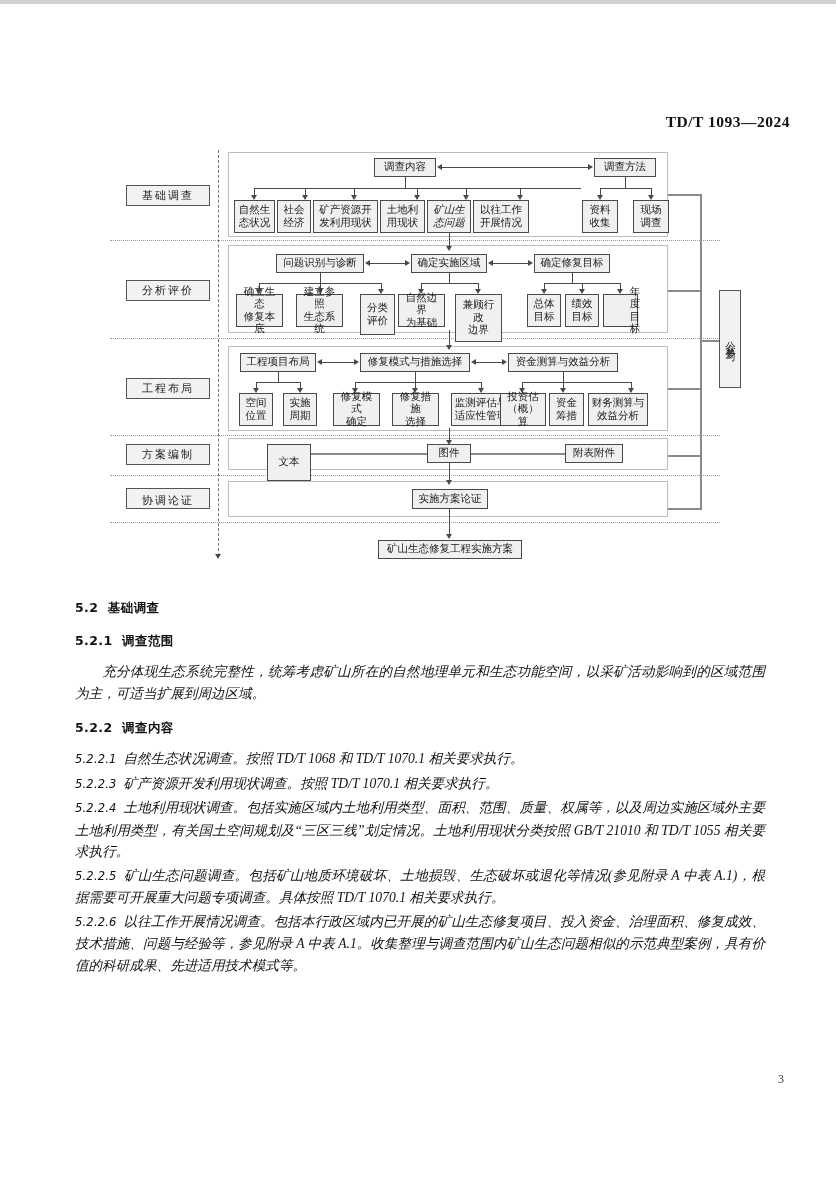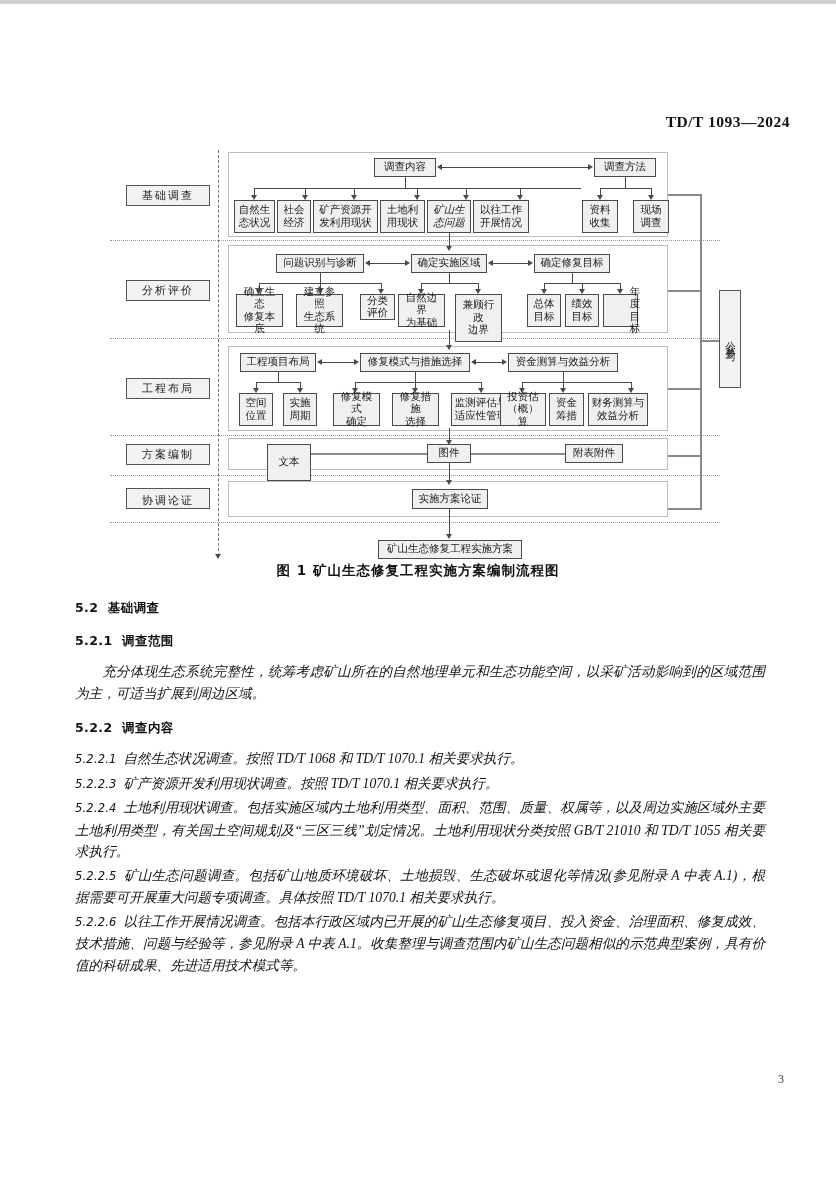--- a/index.html
+++ b/index.html
@@ -289,21 +289,21 @@
     <div class="arrow-d" style="left:256px; top:139px;"></div>
     <div class="ln ln-v" style="left:320px; top:133px; height:7px;"></div>
     <div class="arrow-d" style="left:317px; top:139px;"></div>
     <div class="ln ln-v" style="left:381px; top:133px; height:7px;"></div>
     <div class="arrow-d" style="left:378px; top:139px;"></div>
 
     <div class="fig-box" style="left:236px; top:144px; width:47px; height:33px;"><span>确立生态
 修复本底</span></div>
     <div class="fig-box" style="left:296px; top:144px; width:47px; height:33px;"><span>建立参照
 生态系统</span></div>
-    <div class="fig-box" style="left:360px; top:144px; width:35px; height:26px;"><span>分类
+    <div class="fig-box" style="left:360px; top:144px; width:35px; height:41px;"><span>分类
 评价</span></div>
 
     <div class="ln ln-v" style="left:449px; top:123px; height:10px;"></div>
     <div class="ln ln-h" style="left:421px; top:133px; width:57px;"></div>
     <div class="ln ln-v" style="left:421px; top:133px; height:7px;"></div>
     <div class="arrow-d" style="left:418px; top:139px;"></div>
     <div class="ln ln-v" style="left:478px; top:133px; height:7px;"></div>
     <div class="arrow-d" style="left:475px; top:139px;"></div>
 
     <div class="fig-box" style="left:398px; top:144px; width:47px; height:33px;"><span>自然边界
@@ -409,21 +409,20 @@
     <div class="ln ln-h ln-gray" style="left:668px; top:238px; width:33px; height:2px;"></div>
     <div class="ln ln-h ln-gray" style="left:668px; top:305px; width:33px; height:2px;"></div>
     <div class="ln ln-h ln-gray" style="left:668px; top:358px; width:33px; height:2px;"></div>
     <div class="ln ln-h ln-gray" style="left:700px; top:190px; width:20px; height:2px;"></div>
     <div class="vertical-box" style="left:719px; top:140px; width:22px; height:98px;">
         <span>公众参与</span>
       </div>
 
   </div>
 
-  <div class="fig-caption">图 1   矿山生态修复工程实施方案编制流程图</div>
 
   <div class="body-text">
     <div class="h2">
       <span>5.2</span>&nbsp;&nbsp;<span>基础调查</span>
     </div>
 
     <div class="h3">
       <span>5.2.1</span>&nbsp;&nbsp;<span>调查范围</span>
     </div>
     <p class="para indent">充分体现生态系统完整性，统筹考虑矿山所在的自然地理单元和生态功能空间，以采矿活动影响到的区域范围为主，可适当扩展到周边区域。</p>

